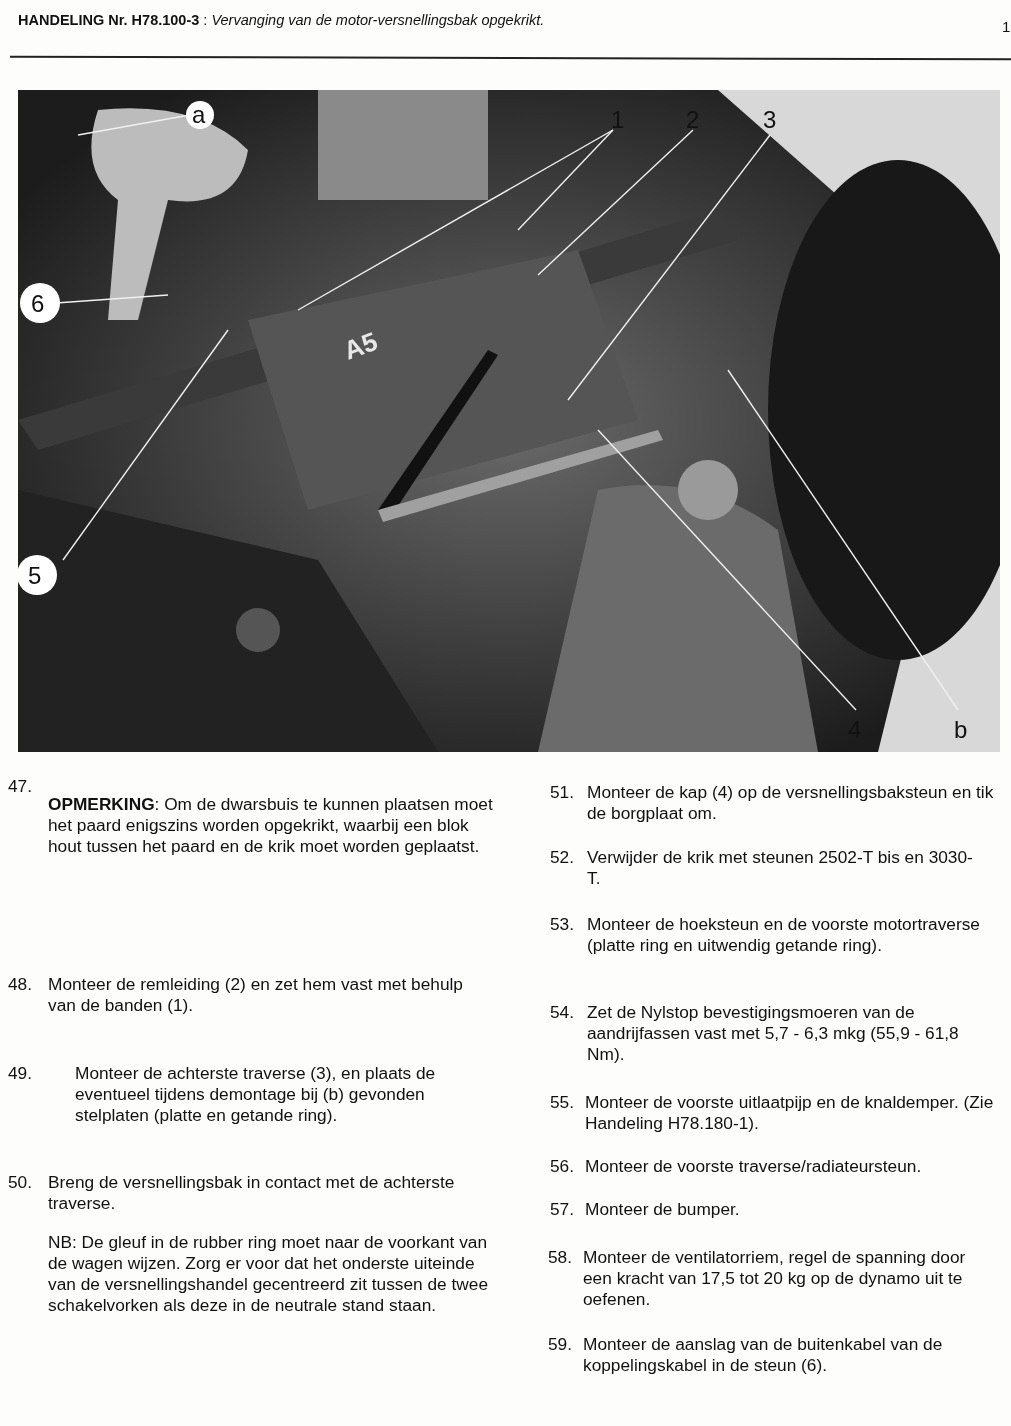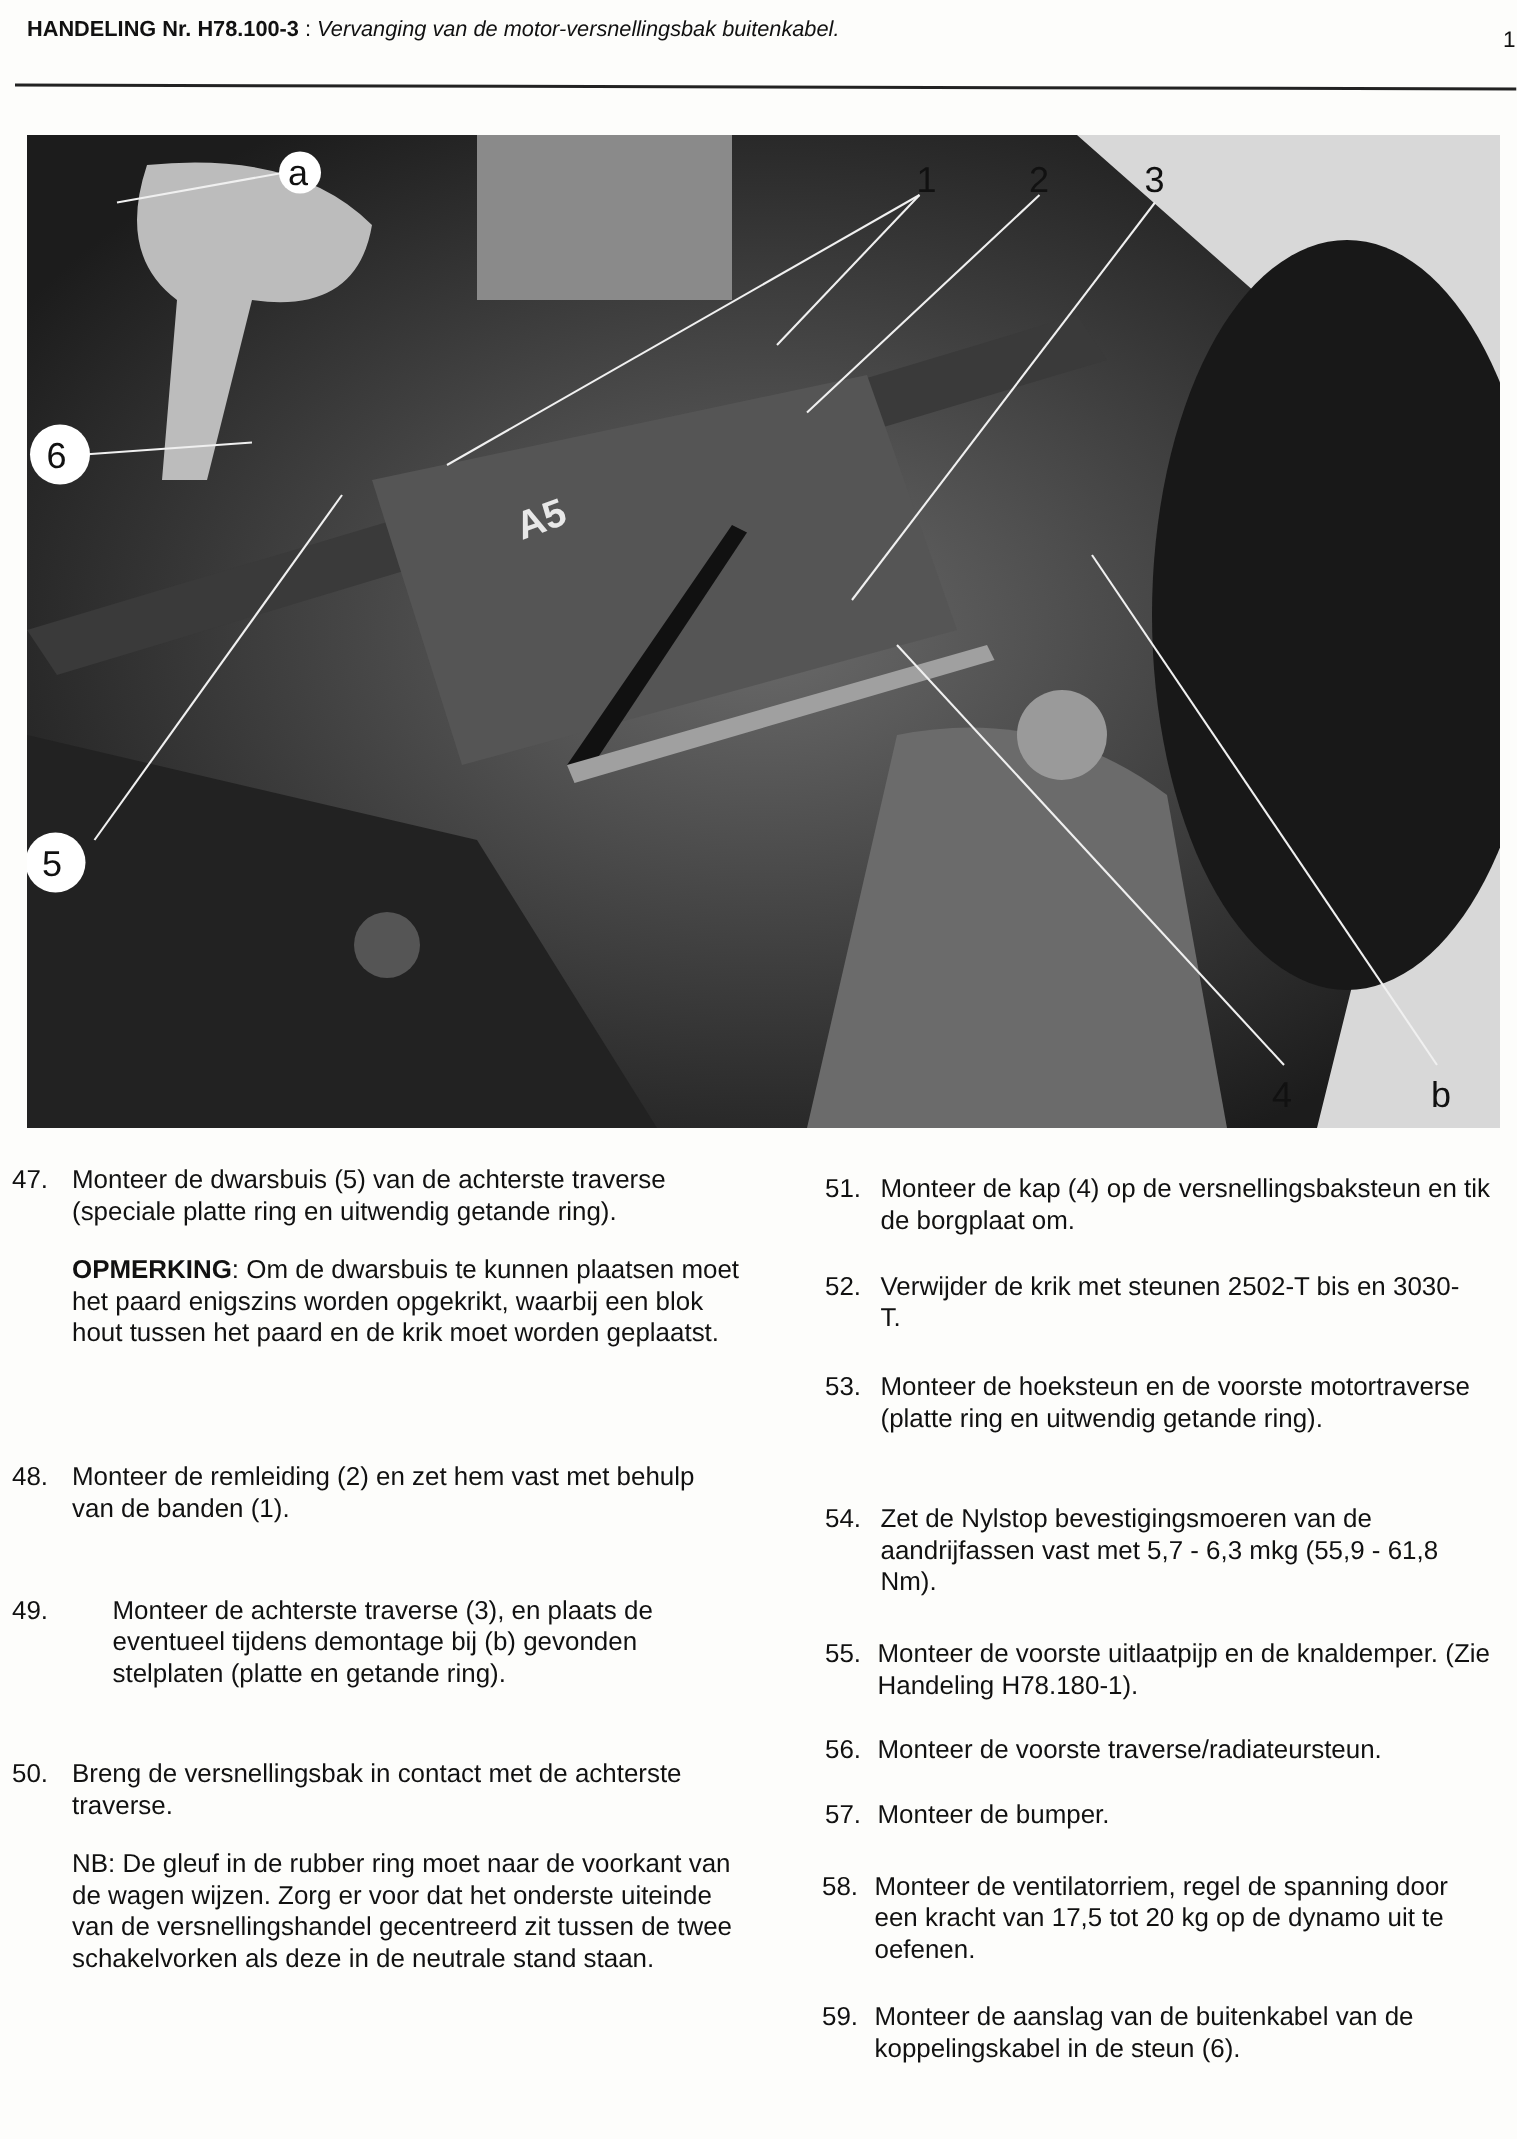--- a/index.html
+++ b/index.html
@@ -21,21 +21,21 @@
   .step .num { position: absolute; left: 0; top: 0; font-weight: normal; }
   .step .body { position: absolute; left: 40px; top: 0; width: 450px; }
   .step .note { margin-top: 18px; }
   .step .note b { font-weight: bold; }
   .step .line { display: block; }
 </style>
 </head>
 <body>
 
 <div class="header">
-  <span class="code">HANDELING Nr. H78.100-3</span><span> : </span><span class="title">Vervanging van de motor-versnellingsbak buitenkabel.</span>
+  <span class="code">HANDELING Nr. H78.100-3</span><span> : </span><span class="title">Vervanging van de motor-versnellingsbak opgekrikt.</span>
 </div>
 <div class="page-num">1</div>
 <div class="rule"></div>
 
 <div class="photo">
   <svg width="982" height="662" viewBox="0 0 982 662">
     <defs>
       <radialGradient id="g1" cx="0.5" cy="0.5" r="0.6">
         <stop offset="0" stop-color="#6a6a6a"></stop>
         <stop offset="1" stop-color="#1c1c1c"></stop>
@@ -90,21 +90,20 @@
       <circle cx="22" cy="213" r="20" fill="#fff"></circle>
       <text x="13" y="222" fill="#111">6</text>
       <text x="936" y="648" fill="#111">b</text>
     </g>
   </svg>
 </div>
 
 <div class="step" style="left:8px; top:776px;">
   <span class="num">47.</span>
   <div class="body">
-    <span class="line">Monteer de dwarsbuis (5) van de achterste traverse (speciale platte ring en uitwendig getande ring).</span>
     <div class="note"><b>OPMERKING</b><span>: Om de dwarsbuis te kunnen plaatsen moet het paard enigszins worden opgekrikt, waarbij een blok hout tussen het paard en de krik moet worden geplaatst.</span></div>
   </div>
 </div>
 
 <div class="step" style="left:8px; top:974px;">
   <span class="num">48.</span>
   <div class="body" style="width:430px;">
       <span class="line">Monteer de remleiding (2) en zet hem vast met behulp van de banden (1).</span>
     </div>
 </div>

